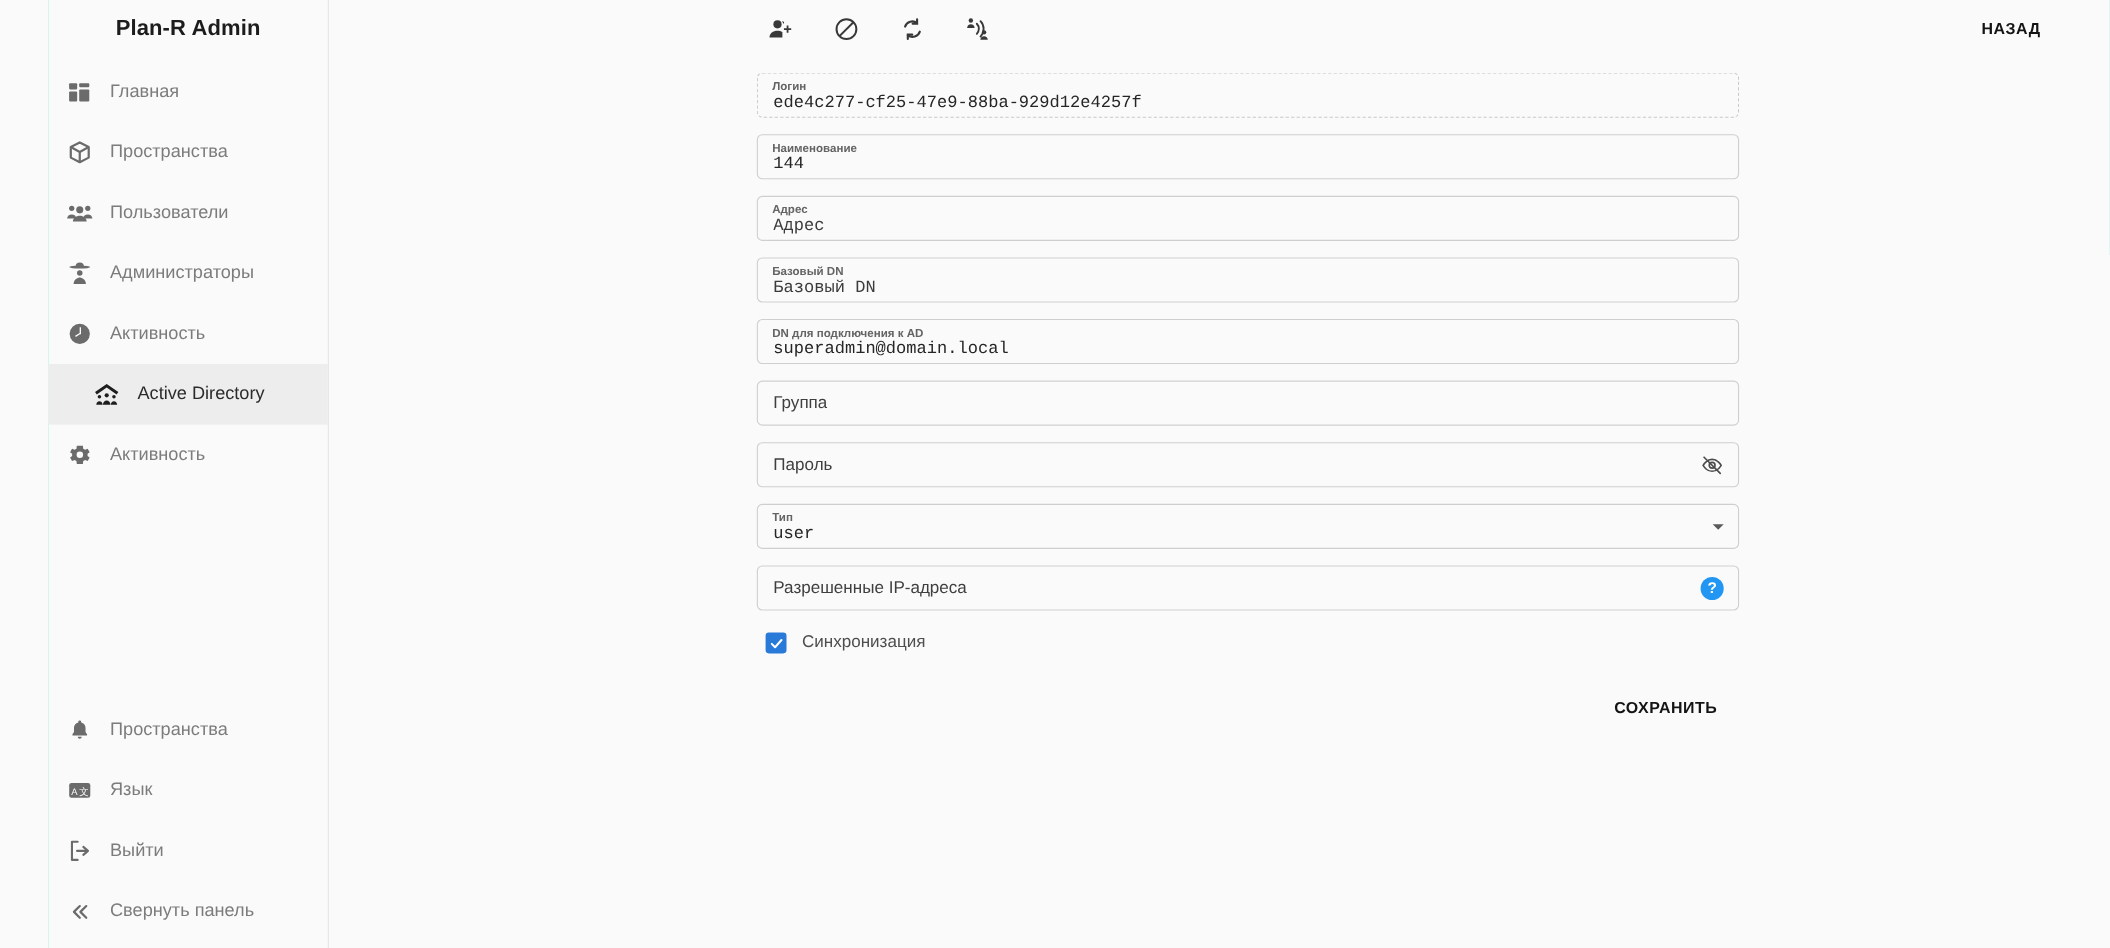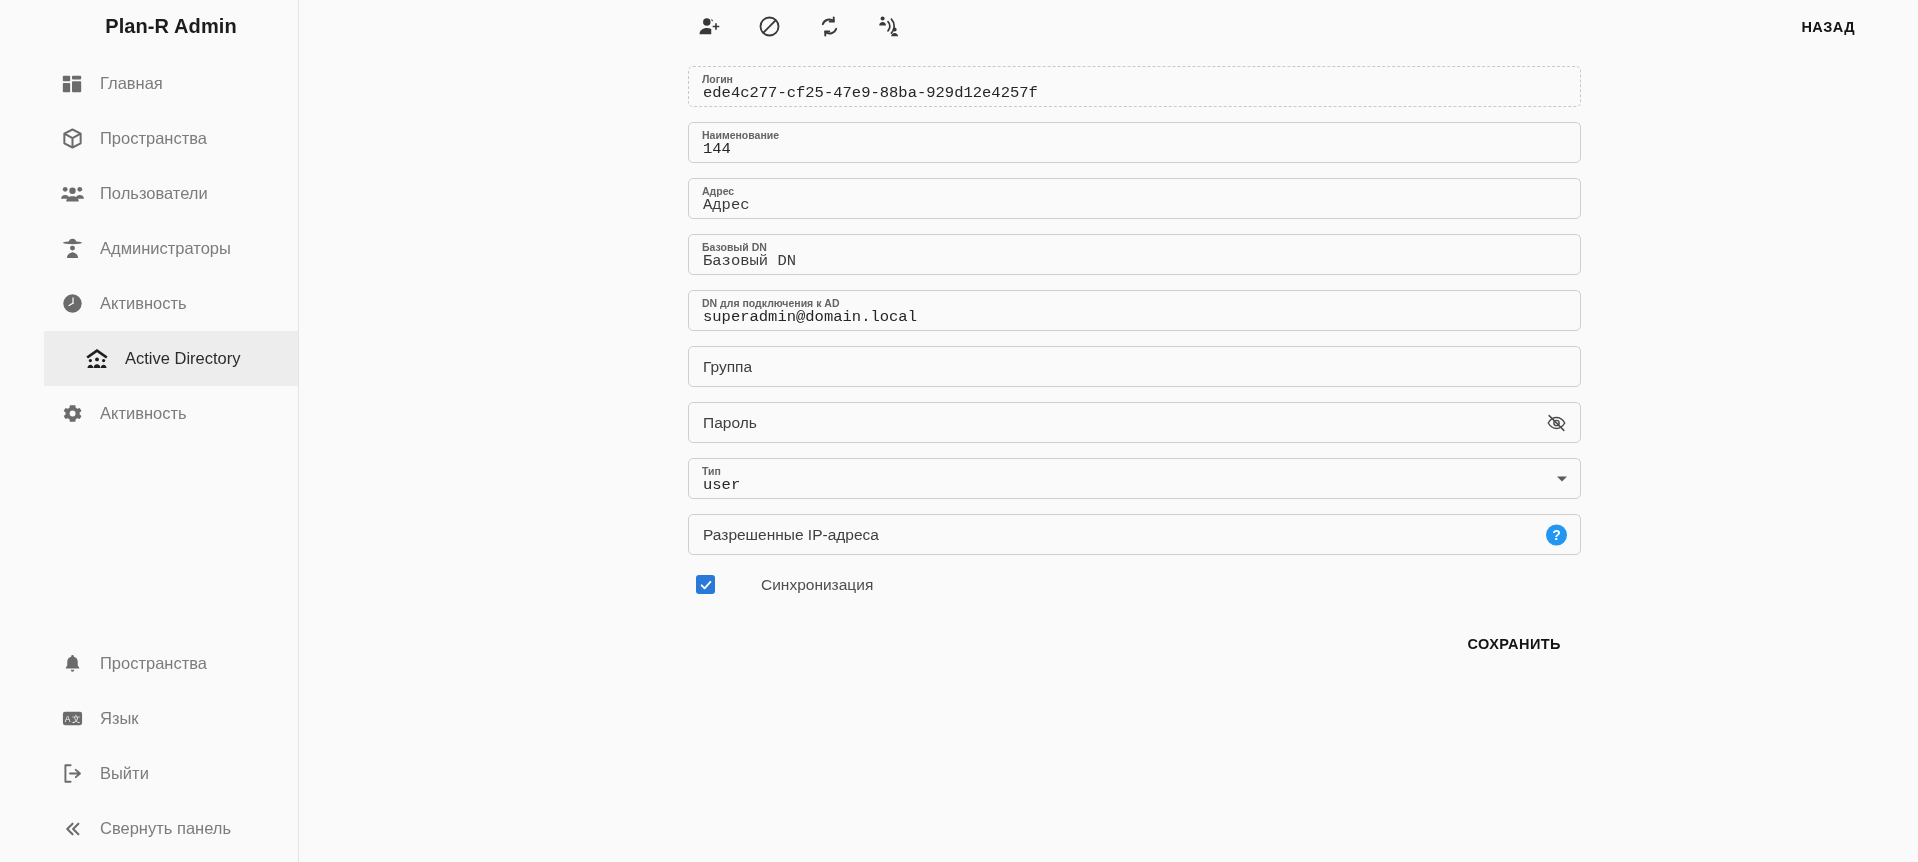--- a/index.html
+++ b/index.html
@@ -188,26 +188,24 @@
 
   .caret {
     width: 0; height: 0;
     border-left: 5px solid transparent;
     border-right: 5px solid transparent;
     border-top: 5px solid #5a5a5a;
   }
 
   .checkrow {
     display: flex;
-    align-items: center;
     margin-top: 20px;
     margin-left: 8px;
     cursor: pointer;
     user-select: none;
-    gap: 32px;
   }
   .checkbox {
     width: 19px; height: 19px;
     border-radius: 3px;
     background: #2979d8;
     display: flex;
     align-items: center;
     justify-content: center;
     margin-right: 14px;
   }

